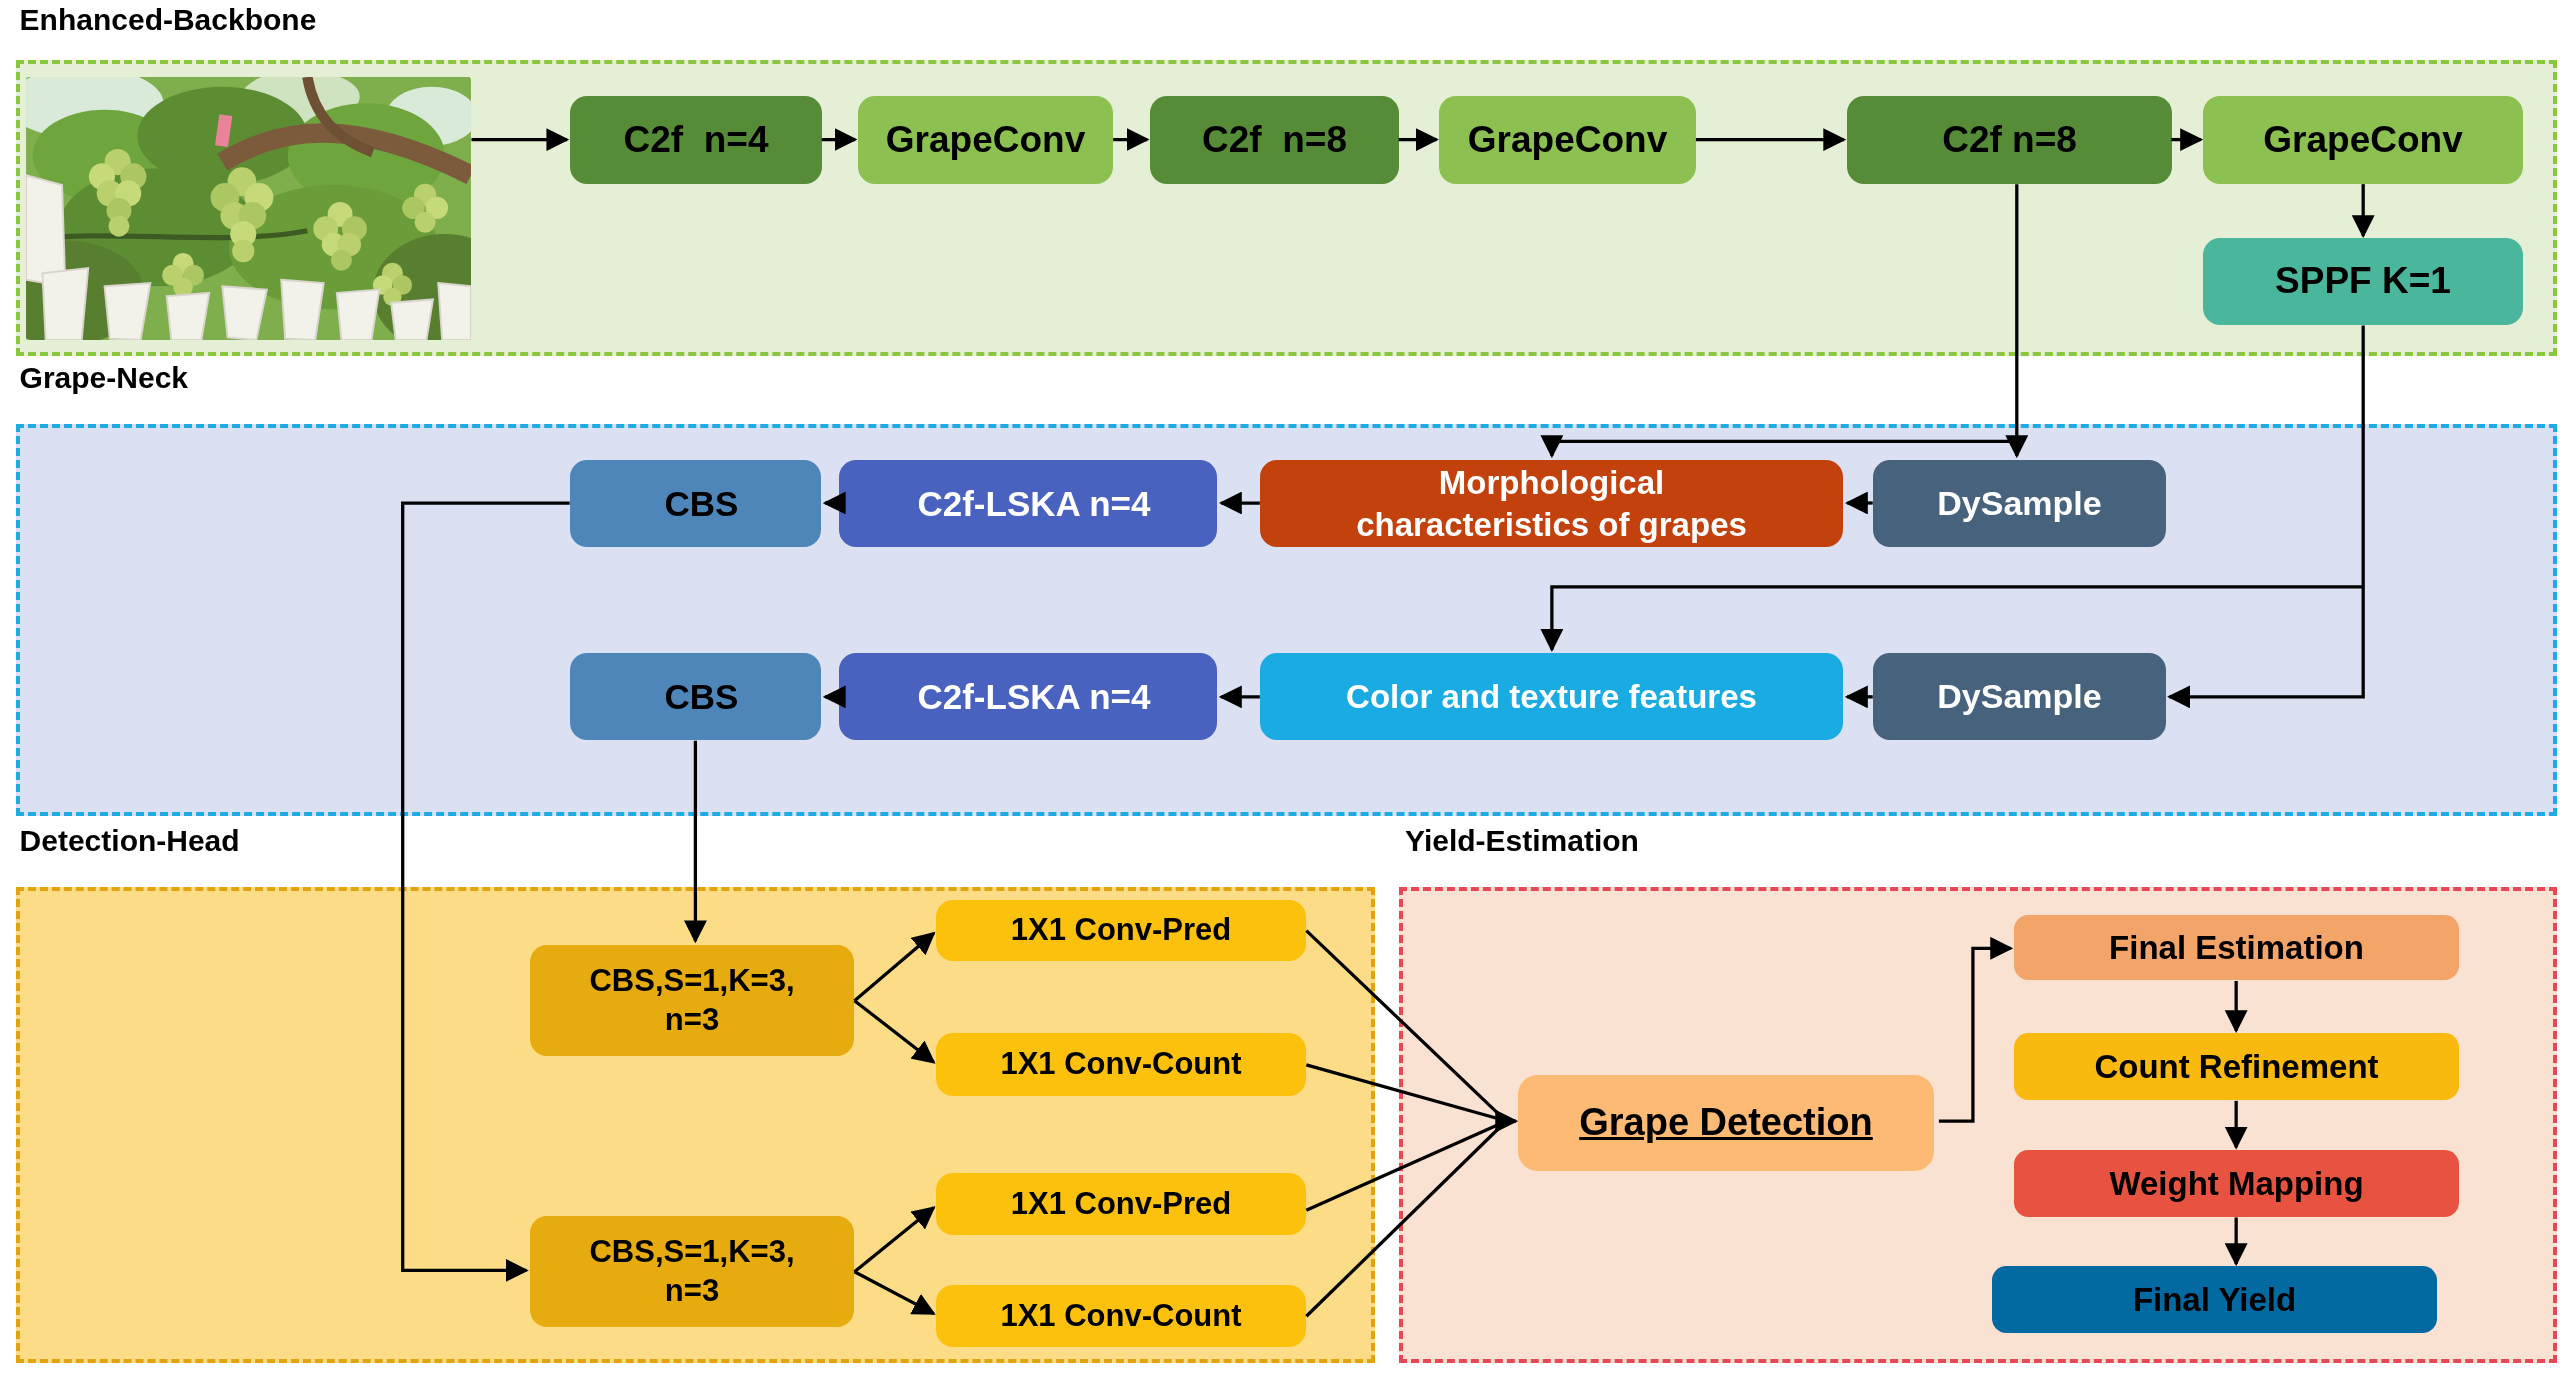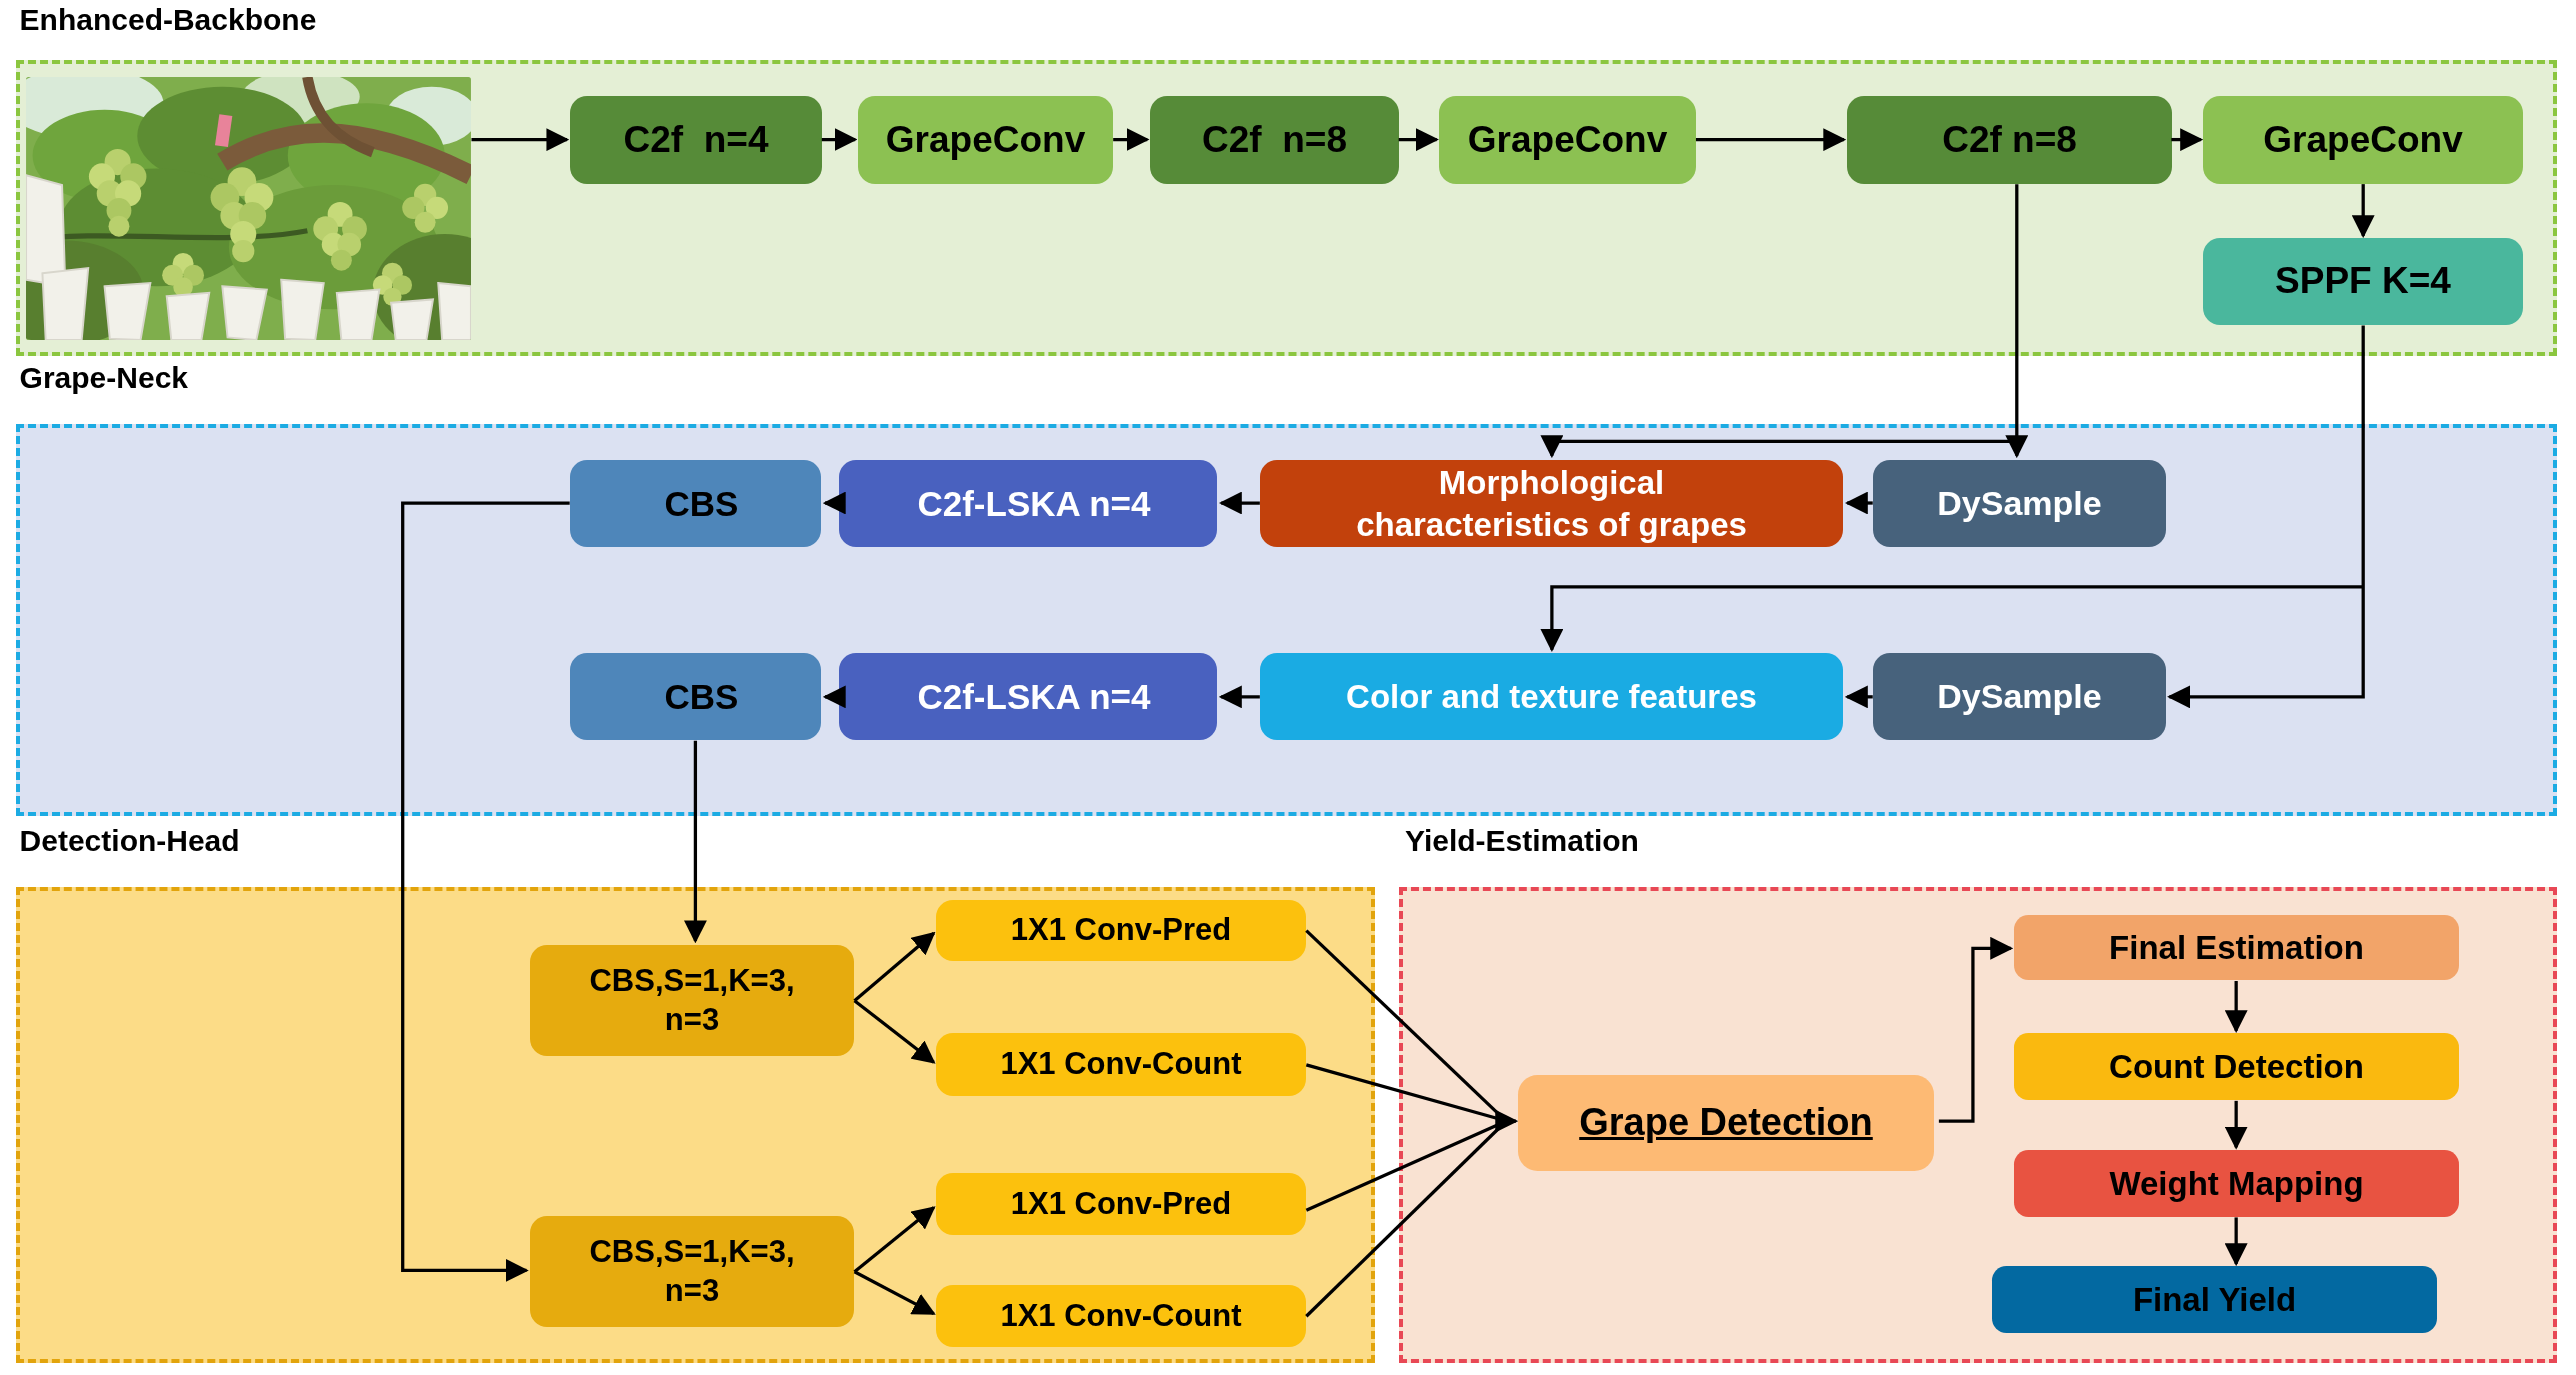--- a/index.html
+++ b/index.html
@@ -108,21 +108,21 @@
   <div class="node f56" style="left: 1439px; top: 96px; width: 257px; height: 88px; background: rgb(140, 193, 82); color: rgb(0, 0, 0);">
     <span class="label">GrapeConv</span>
     </div>
   <div class="node f56" style="left: 1847px; top: 96px; width: 325px; height: 88px; background: rgb(86, 139, 56); color: rgb(0, 0, 0);">
     <span class="label">C2f n=8</span>
     </div>
   <div class="node f56" style="left: 2203px; top: 96px; width: 320px; height: 88px; background: rgb(140, 193, 82); color: rgb(0, 0, 0);">
     <span class="label">GrapeConv</span>
     </div>
   <div class="node f56" style="left: 2203px; top: 238px; width: 320px; height: 87px; background: rgb(74, 183, 157); color: rgb(0, 0, 0);">
-    <span class="label">SPPF K=4</span>
+    <span class="label">SPPF K=1</span>
     </div>
 
   <div class="node f54" style="left: 570px; top: 460px; width: 251px; height: 87px; background: rgb(78, 134, 186); color: rgb(0, 0, 0);">
     <span class="label">CBS</span>
     </div>
   <div class="node f54" style="left: 839px; top: 460px; width: 378px; height: 87px; background: rgb(73, 97, 191); color: rgb(255, 255, 255);">
     <span class="label">C2f-LSKA n=4</span>
     </div>
   <div class="node f50" style="left: 1260px; top: 460px; width: 583px; height: 87px; background: #c2410c; color: rgb(255, 255, 255);">
     <span class="label">Morphological
@@ -166,21 +166,21 @@
     <span class="label">1X1 Conv-Count</span>
     </div>
 
   <div class="node f58" style="left: 1518px; top: 1075px; width: 416px; height: 96px; border-radius: 19.6px; background: #fdba74; color: rgb(0, 0, 0); text-decoration: underline;">
     <span class="label">Grape Detection</span>
     </div>
   <div class="node f50" style="left: 2014px; top: 915px; width: 445px; height: 65px; border-radius: 14.4px; background: rgb(242, 164, 105);">
     <span class="label">Final Estimation</span>
     </div>
   <div class="node f50" style="left: 2014px; top: 1033px; width: 445px; height: 67px; border-radius: 14.4px; background: rgb(250, 185, 15);">
-    <span class="label">Count Detection</span>
+    <span class="label">Count Refinement</span>
     </div>
   <div class="node f50" style="left: 2014px; top: 1150px; width: 445px; height: 67px; border-radius: 14.4px; background: rgb(232, 83, 65);">
     <span class="label">Weight Mapping</span>
     </div>
   <div class="node f50" style="left: 1992px; top: 1266px; width: 445px; height: 67px; border-radius: 14.4px; background: #0369a1;">
     <span class="label">Final Yield</span>
     </div>
 
   <svg class="overlay" viewBox="0 0 3934 2101" width="2576" height="1376">
     <defs>

